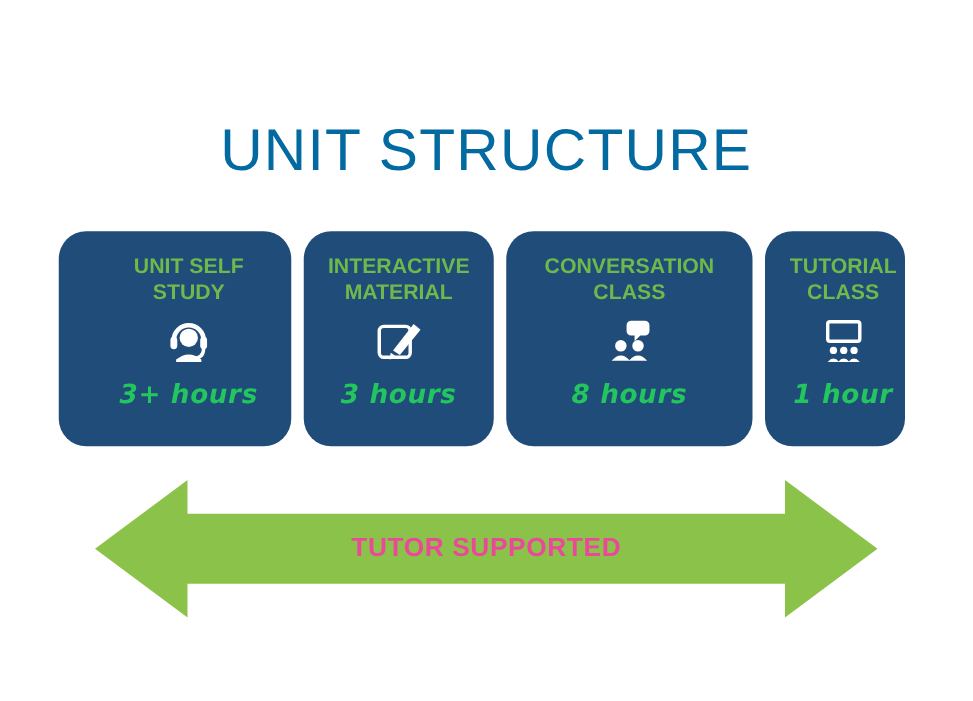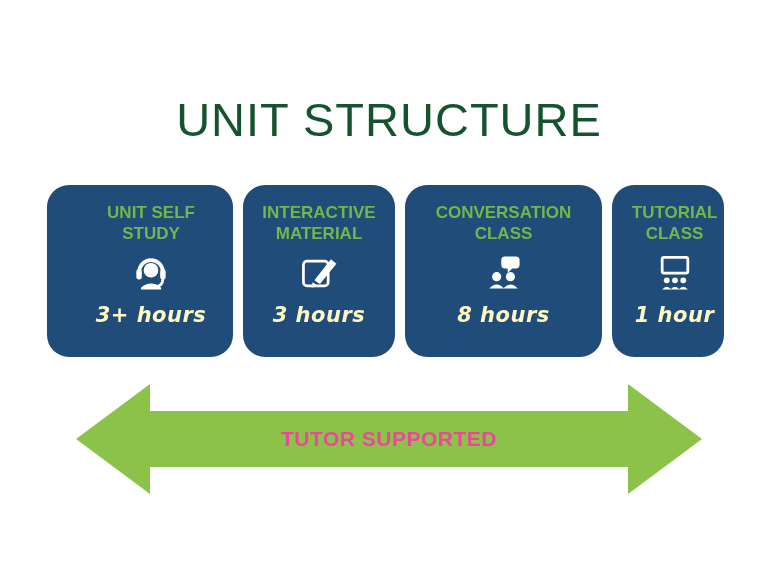--- a/index.html
+++ b/index.html
@@ -10,21 +10,21 @@
     font-family:"Liberation Sans", sans-serif;
     overflow:hidden;
   }
   .page-title{
     position:absolute;
     top:92px;left:0;right:0;
     text-align:center;
     font-size:47px;
     font-weight:500;
     letter-spacing:1px;
-    color:#14532d;
+    color:#0369a1;
   }
   .cards-row{
     position:absolute;
     top:185px;left:47px;
     width:684px;
     display:flex;
     gap:10px;
     align-items:stretch;
   }
   .card{
@@ -54,21 +54,21 @@
     align-items:center;
     justify-content:center;
   }
   .card-icon{
     width:44px;height:44px;
     margin:6px 0 4px 0;
     display:flex;align-items:center;justify-content:center;
   }
   .card-icon svg{width:44px;height:44px;}
   .card-hours{
-    color:#fef9c3;
+    color:#22c55e;
     font-family:"DejaVu Sans", sans-serif;
     font-style:italic;
     font-weight:600;
     font-size:21px;
     letter-spacing:0.5px;
     margin-top:4px;
   }
   .arrow-wrap{
     position:absolute;
     top:382px;left:74px;

